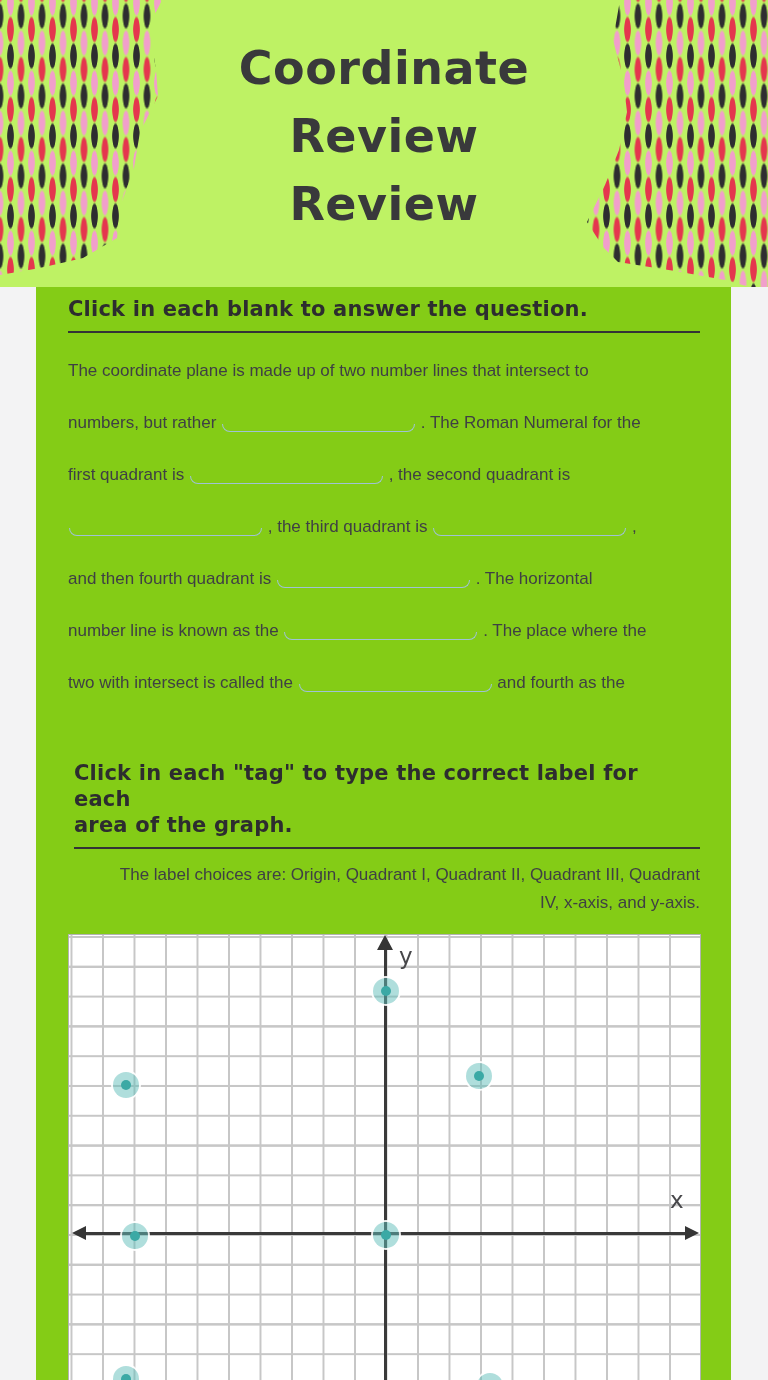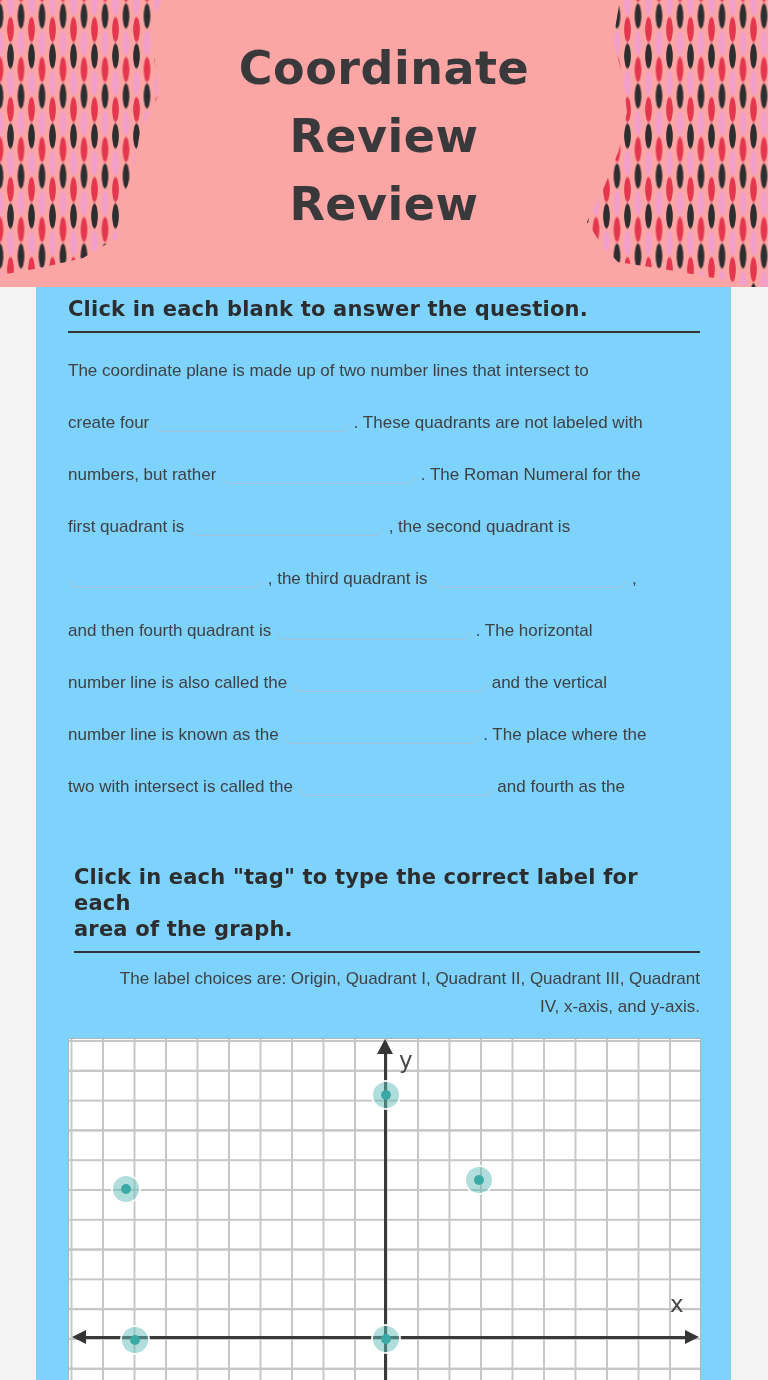--- a/index.html
+++ b/index.html
@@ -1,20 +1,20 @@
 <!DOCTYPE html>
 <html><head>
 <meta charset="utf-8">
 <style>
   * { margin:0; padding:0; box-sizing:border-box; }
   html,body { width:768px; height:1380px; overflow:hidden; }
   body { position:relative; background:#f3f3f4; font-family:"Liberation Sans", sans-serif; }
 
   
-  .header { position:absolute; left:0; top:0; width:768px; height:287px; background:#fca5a5; overflow:hidden; }
+  .header { position:absolute; left:0; top:0; width:768px; height:287px; background:#bef264; overflow:hidden; }
   .dots { position:absolute; top:0;
     background-image:
       radial-gradient(#f19fcb 2.9px, transparent 3.6px),
       radial-gradient(#f19fcb 2.9px, transparent 3.6px),
       radial-gradient(#2e2e30 2.9px, transparent 3.6px),
       radial-gradient(#2e2e30 2.9px, transparent 3.6px),
       radial-gradient(#e4374e 2.9px, transparent 3.6px),
       radial-gradient(#e4374e 2.9px, transparent 3.6px);
     background-size:21px 80px;
     background-position: 0px -37px, 10.5px 3px, 10.5px -24px, 0px 16px, 0px -10.5px, 10.5px 29.5px;
@@ -22,21 +22,21 @@
   .dots-left { left:0; width:170px; height:282px;
     clip-path:polygon(0 0,162px 0,149px 26px,156px 70px,158px 96px,140px 132px,134px 168px,121px 204px,117px 238px,83px 258px,40px 268px,0 275px); }
   .dots-right { right:0; width:193px; height:300px;
     clip-path:polygon(45px 0,100% 0,100% 100%,178px 288px,150px 280px,100px 271px,43px 262px,28px 247px,12px 222px,30px 185px,44px 150px,52px 112px,48px 78px,38px 40px); }
   .title { position:absolute; left:0; right:0; top:34px; text-align:center;
     font-family:"DejaVu Sans", sans-serif; font-weight:800; font-size:46px; line-height:68px;
     color:#39393b; letter-spacing:.5px; }
 
   
   .card { position:absolute; left:36px; top:287px; width:695px; height:1093px;
-    background:#7dd3fc; padding:9px 31px 16px 32px; }
+    background:#84cc16; padding:9px 31px 16px 32px; }
 
   .sec-heading { font-family:"DejaVu Sans", sans-serif; font-weight:800; font-size:21px;
     line-height:26px; color:#2d2d2f; letter-spacing:.2px; }
   .rule { border:none; border-top:2px solid #333336; margin-top:9px; }
 
   .qpara { margin-top:13px; }
   .qline { white-space:pre; font-size:17px; line-height:28px; color:#3f4044;margin-top:24px; }
 
   .blank { display:inline-block; width:193px; height:20px; position:relative;
     vertical-align:-4px; margin:0 1px; cursor:text; }
@@ -89,26 +89,24 @@
     </div>
 </div>
 
 <div class="card">
 
   <div class="sec-heading">Click in each blank to answer the question.</div>
   <hr class="rule">
 
   <div class="qpara" id="question-lines">
       <div class="qline"><span>The coordinate plane is made up of two number lines that intersect to</span></div>
-      <div class="qline"><span>create four </span><span class="blank"></span><span> . These quadrants are not labeled with</span></div>
       <div class="qline"><span>numbers, but rather </span><span class="blank"></span><span> . The Roman Numeral for the</span></div>
       <div class="qline"><span>first quadrant is </span><span class="blank"></span><span> , the second quadrant is</span></div>
       <div class="qline"><span class="blank"></span><span> , the third quadrant is </span><span class="blank"></span><span> ,</span></div>
       <div class="qline"><span>and then fourth quadrant is </span><span class="blank"></span><span> . The horizontal</span></div>
-      <div class="qline"><span>number line is also called the </span><span class="blank"></span><span> and the vertical</span></div>
       <div class="qline"><span>number line is known as the </span><span class="blank"></span><span> . The place where the</span></div>
       <div class="qline"><span>two with intersect is called the </span><span class="blank"></span><span> and fourth as the</span></div>
     </div>
 
   <div class="sec2">
     <div class="sec-heading" id="sec2-heading">
         <div>Click in each "tag" to type the correct label for each</div>
         <div>area of the graph.</div>
       </div>
     <hr class="rule">

